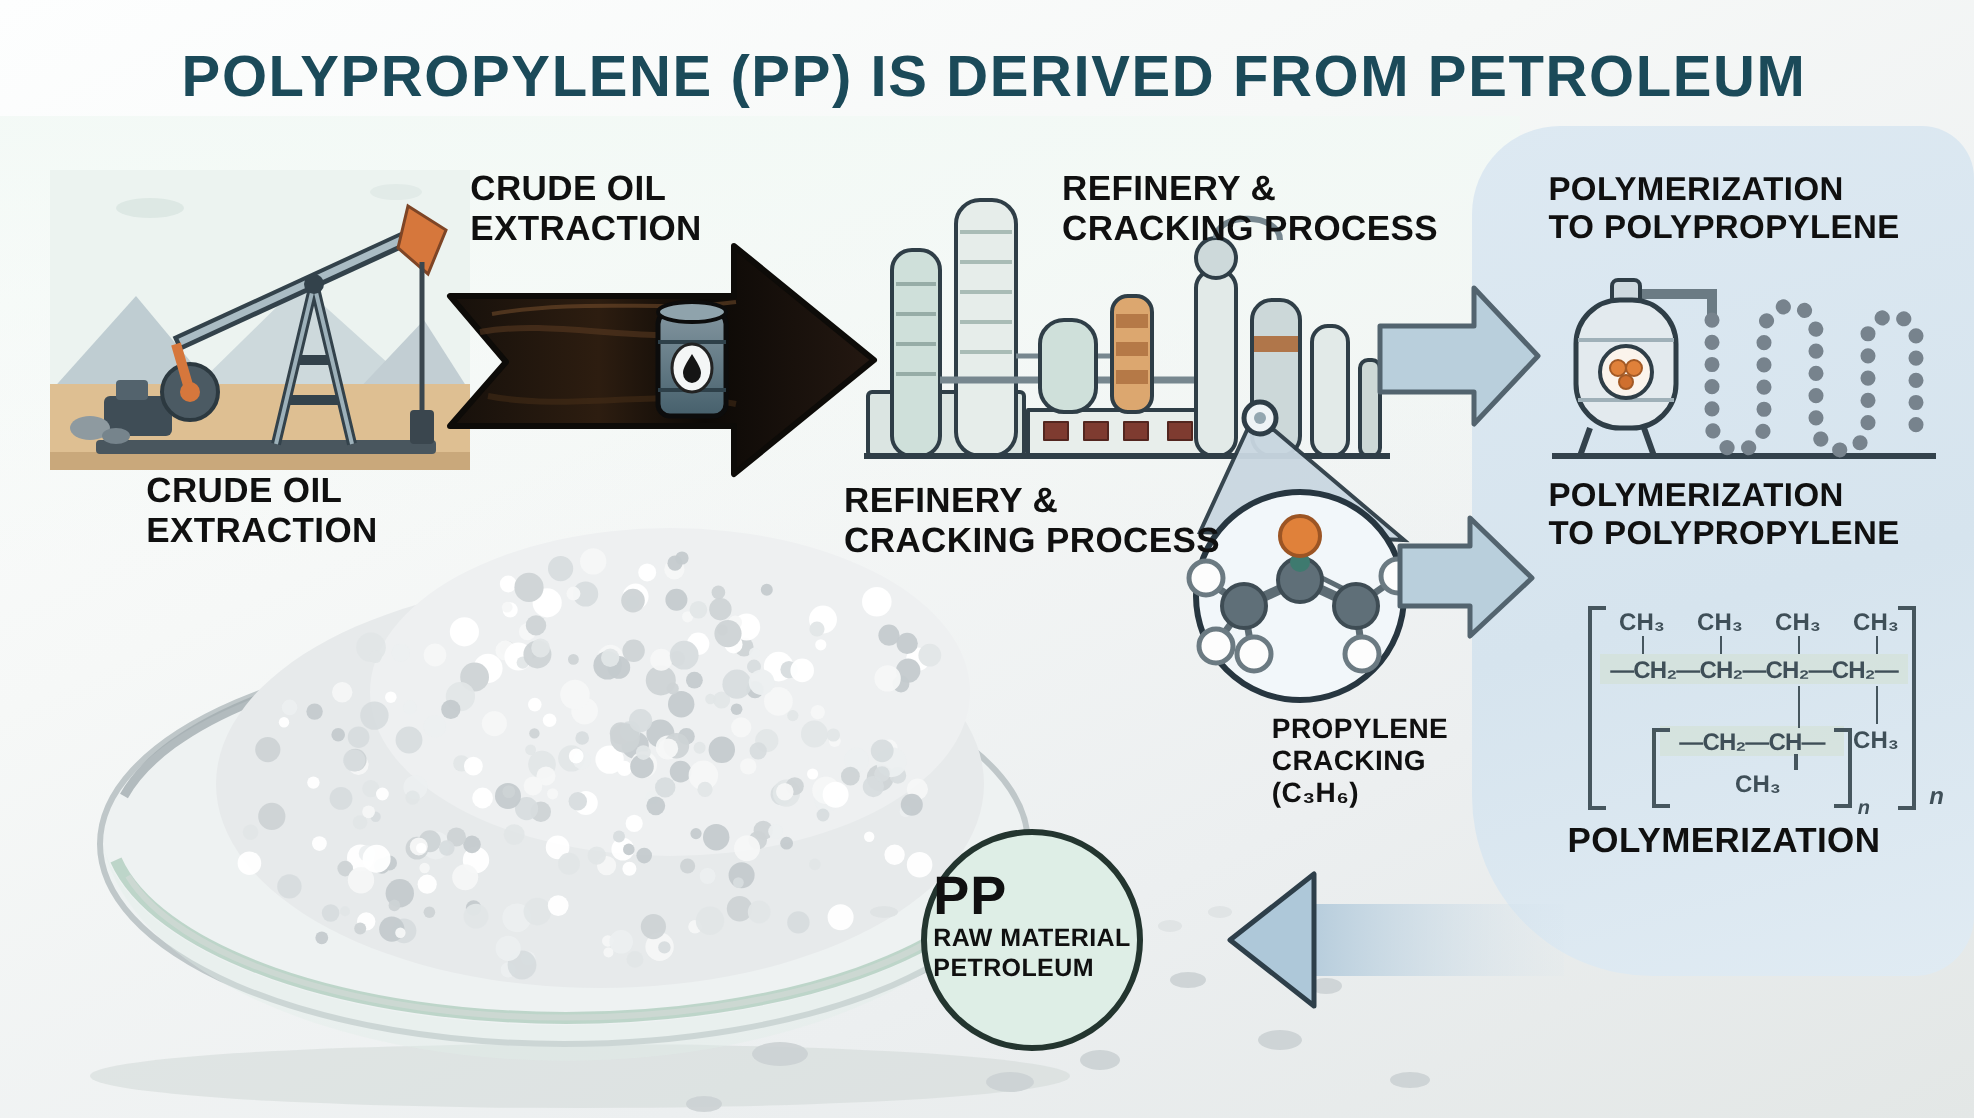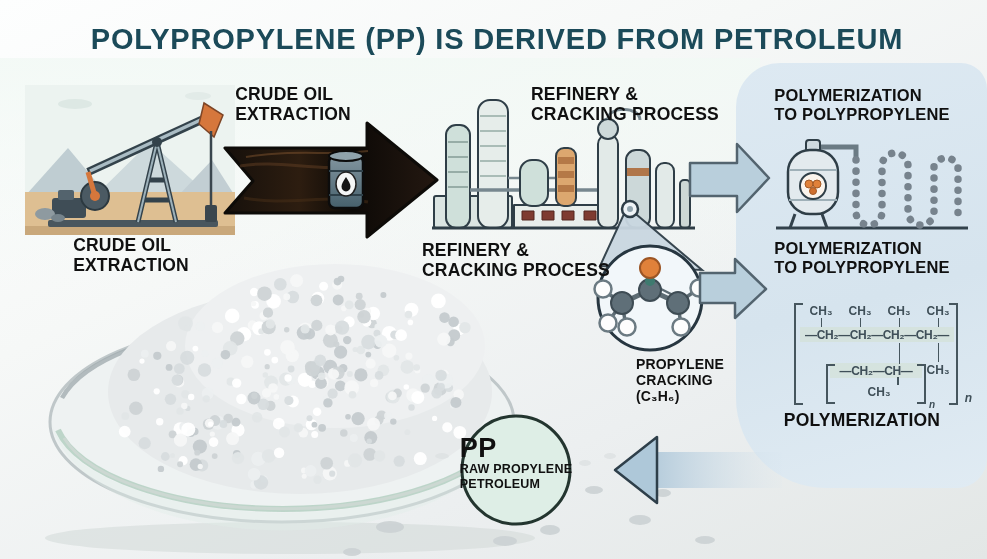--- a/index.html
+++ b/index.html
@@ -526,21 +526,21 @@
   <div id="lbl-monomer" class="l">
     <span>PROPYLENE</span>
     <span>CRACKING</span>
     <span>(C₃H₆)</span>
   </div>
   <div id="lbl-pp-name" class="l">
     <span>POLYMERIZATION</span>
   </div>
   <div id="lbl-pp-circle" class="l">
     <span class="big">PP</span>
-    <span>RAW PROPYLENE</span>
+    <span>RAW MATERIAL</span>
     <span>PETROLEUM</span>
   </div>
 
   <div id="structure">
     <div class="hl" style="left:6px;top:24px;right:18px;height:15px;"></div>
     <div class="hl" style="left:36px;top:60px;width:92px;height:15px;"></div>
     <div class="brkL"></div>
     <div class="brkR"></div>
     <span id="outer-n">n</span>
     <span class="m" style="left:10px">CH₃</span>

